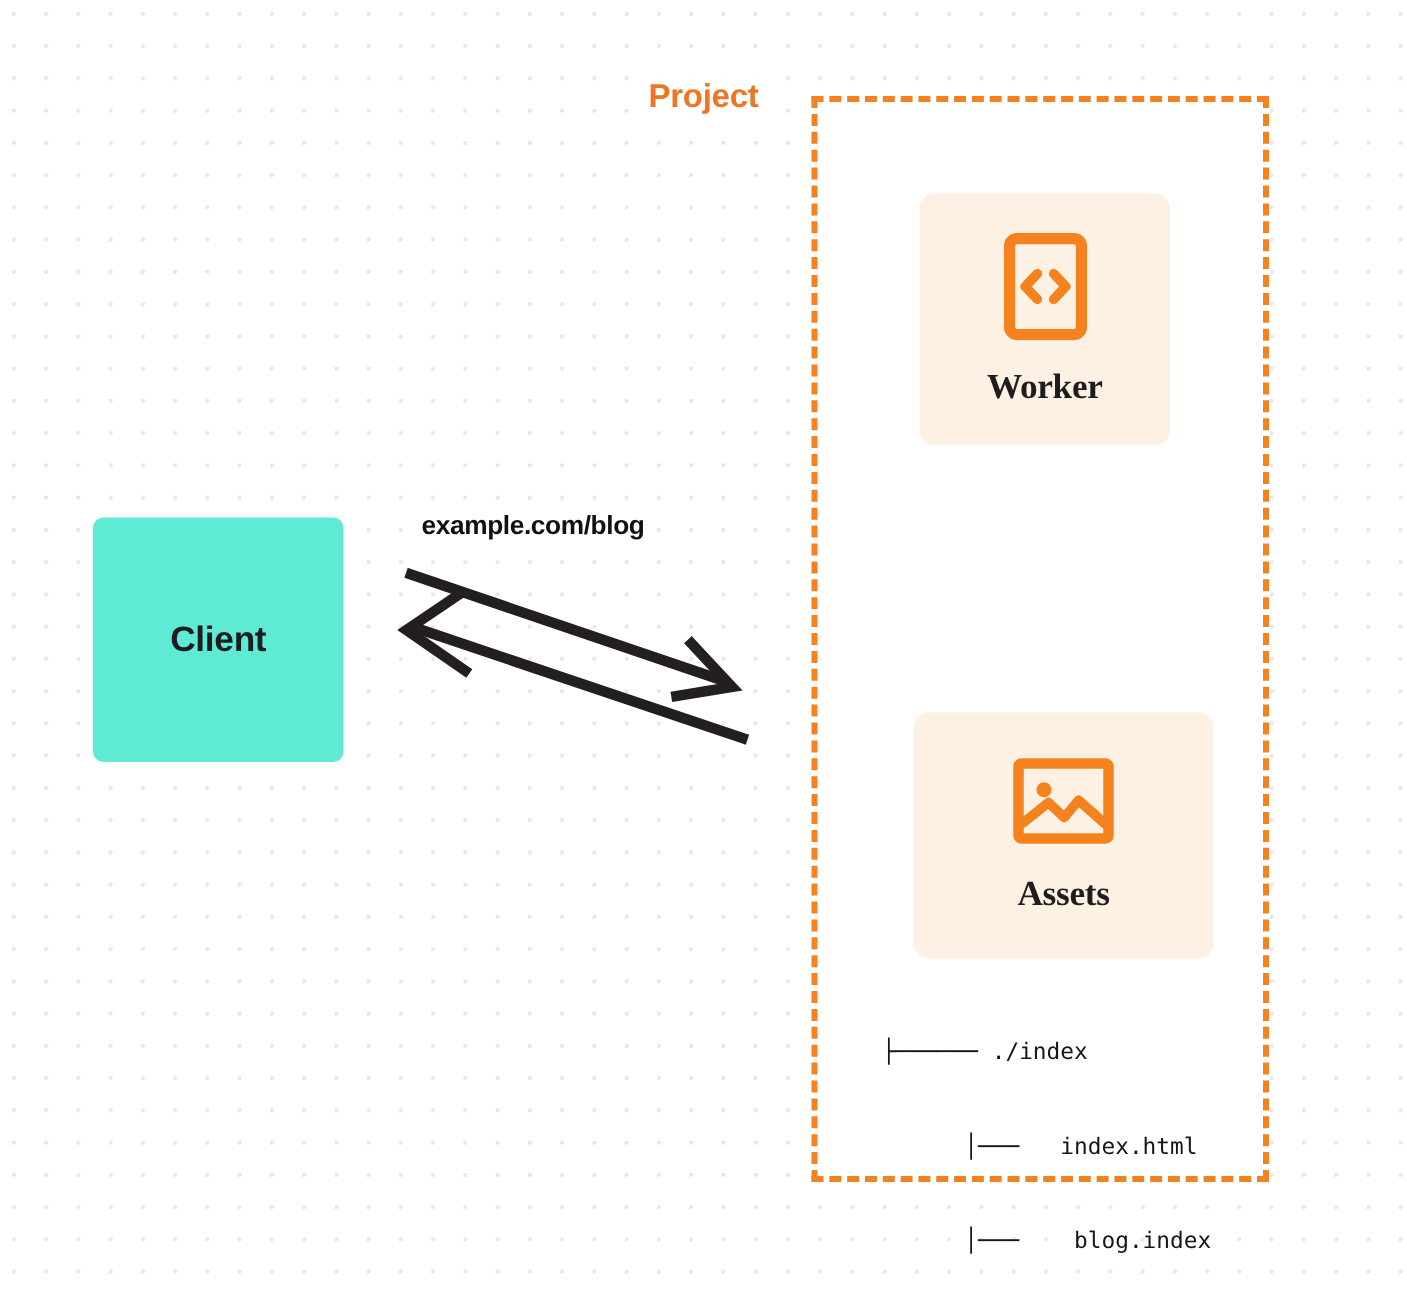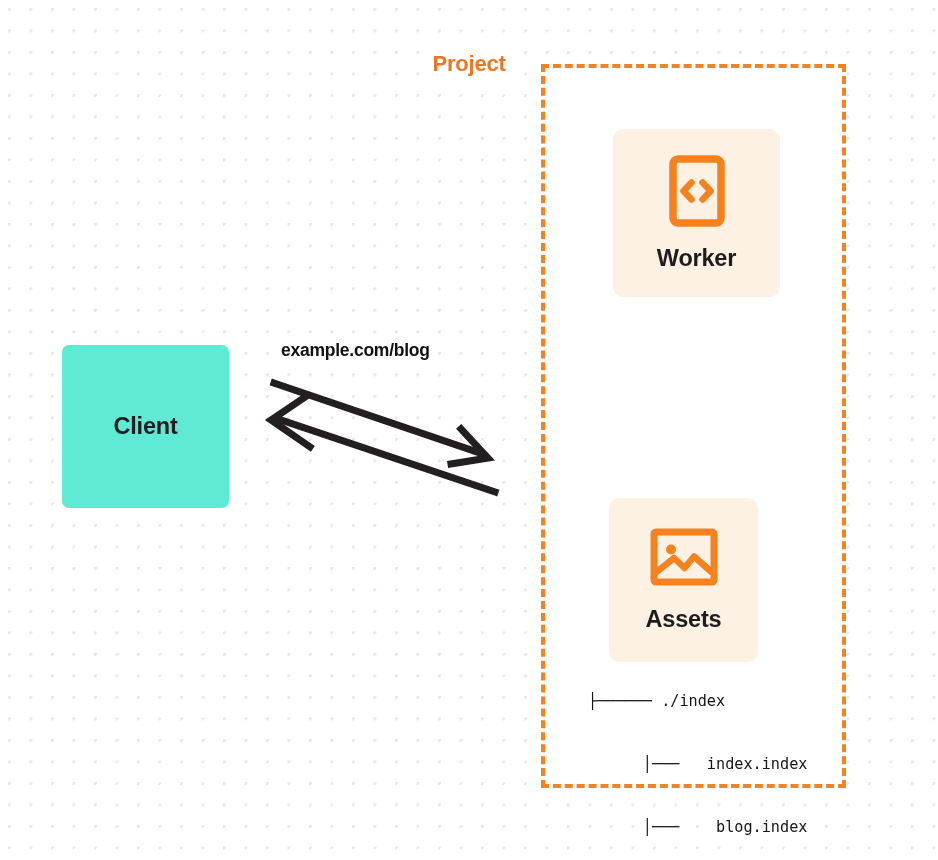--- a/index.html
+++ b/index.html
@@ -103,35 +103,36 @@
     justify-content: center;
   }
   .card-worker {
     left: 613px;
     top: 129px;
     width: 167px;
     height: 168px;
   }
   .card-assets {
     left: 609px;
-    top: 498px;
-    width: 149px;
+    top: 475px;
+    width: 200px;
     height: 164px;
   }
   .card-icon {
     display: block;
     line-height: 0;
   }
   .card-worker .card-icon { margin-bottom: 18px; }
   .card-assets .card-icon { margin-bottom: 20px; }
   .card-label {
     font-size: 23.5px;
     font-weight: 700;
     color: #1d1d1f;
     letter-spacing: -0.2px;
+    font-family: Liberation Serif, serif;
   }
 
   
   .file-tree {
     position: absolute;
     left: 588px;
     top: 649px;
     font-family: "DejaVu Sans Mono", monospace;
     font-size: 15.2px;
     line-height: 21px;
@@ -184,18 +185,18 @@
         <rect x="4" y="4" width="60" height="50" rx="2" ry="2" stroke="#f6821f" stroke-width="7" fill="none"></rect>
         <circle cx="21" cy="21.5" r="5" fill="#f6821f"></circle>
         <path d="M6.5 44 L24 30 L34.5 40 L44 28.5 L61.5 44" stroke="#f6821f" stroke-width="6.5" fill="none" stroke-linecap="round" stroke-linejoin="round"></path>
       </svg>
     </span>
     <span class="card-label">Assets</span>
   </div>
 
   <div class="file-tree">
     <div>├────── ./index</div>
-    <div>      │───   index.index</div>
+    <div>      │───   index.html</div>
     <div>      │───    blog.index</div>
     
   </div>
 
 </div>
 
 </body></html>

